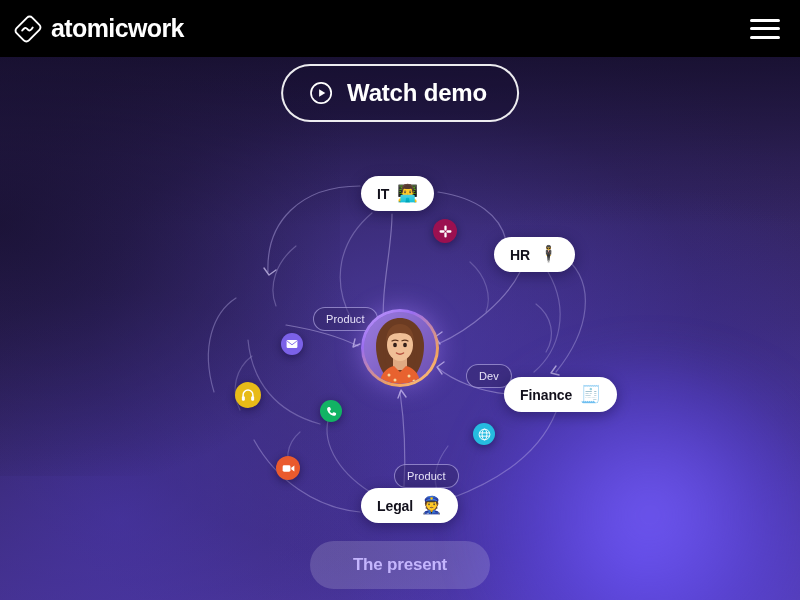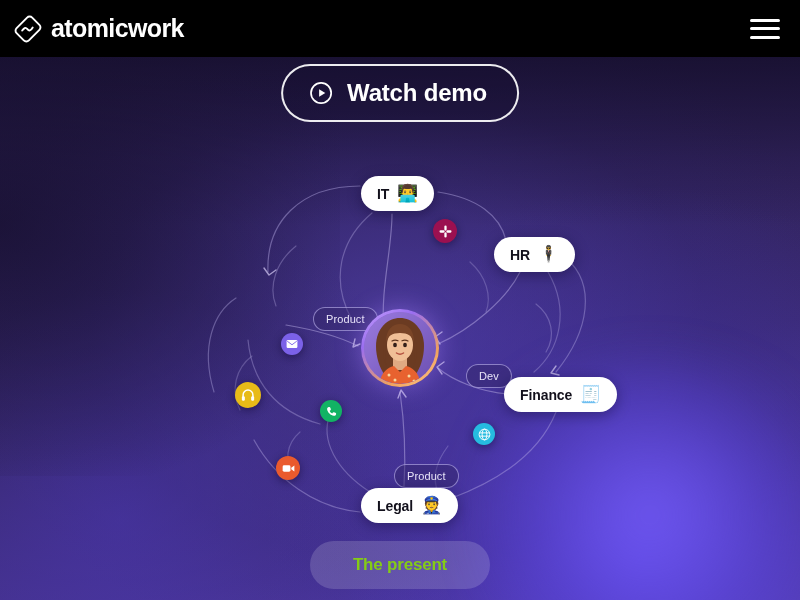--- a/index.html
+++ b/index.html
@@ -230,21 +230,21 @@
   .present-btn {
     position: absolute;
     left: 50%;
     transform: translateX(-50%);
     bottom: 11px;
     width: 180px;
     padding: 14px 0;
     text-align: center;
     border-radius: 28px;
     background: rgba(255,255,255,0.16);
-    color: #84cc16;
+    color: #c4b5fd;
     font-size: 17px;
     font-weight: bold;
     letter-spacing: -0.2px;
     cursor: pointer;
     z-index: 30;
   }
 </style>
 </head>
 <body>
 

